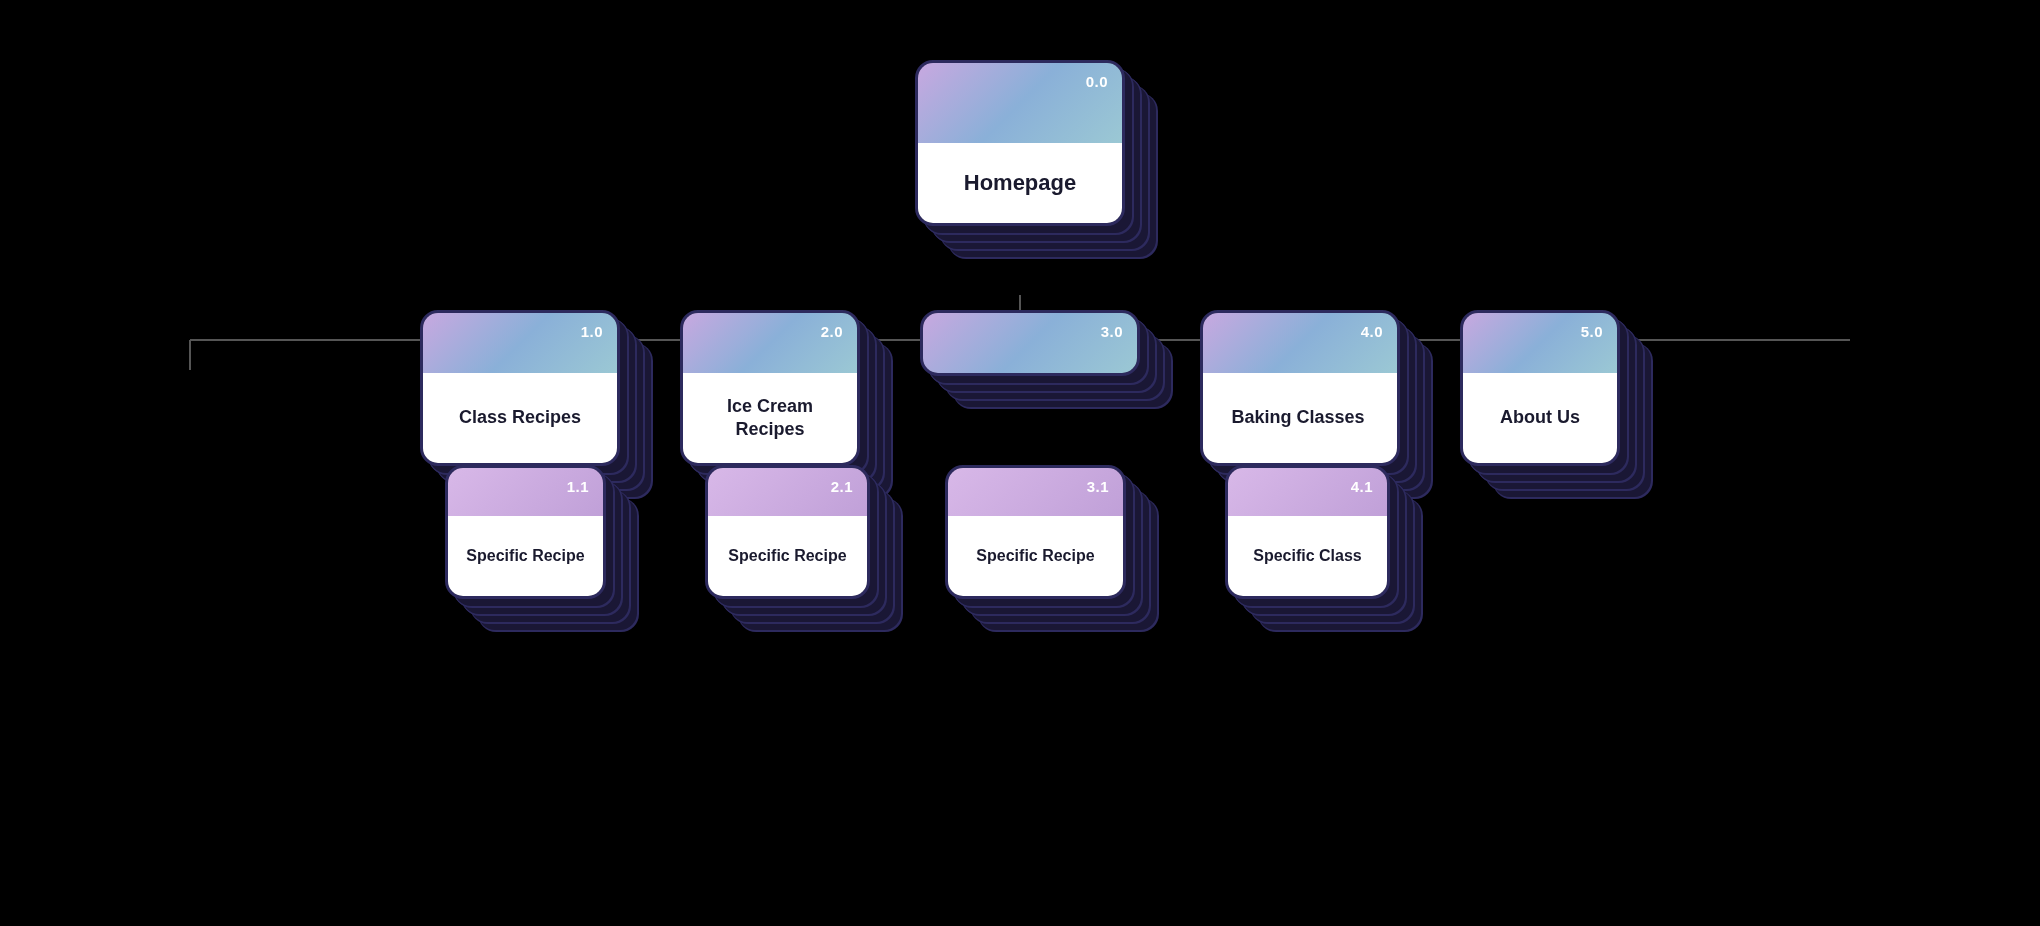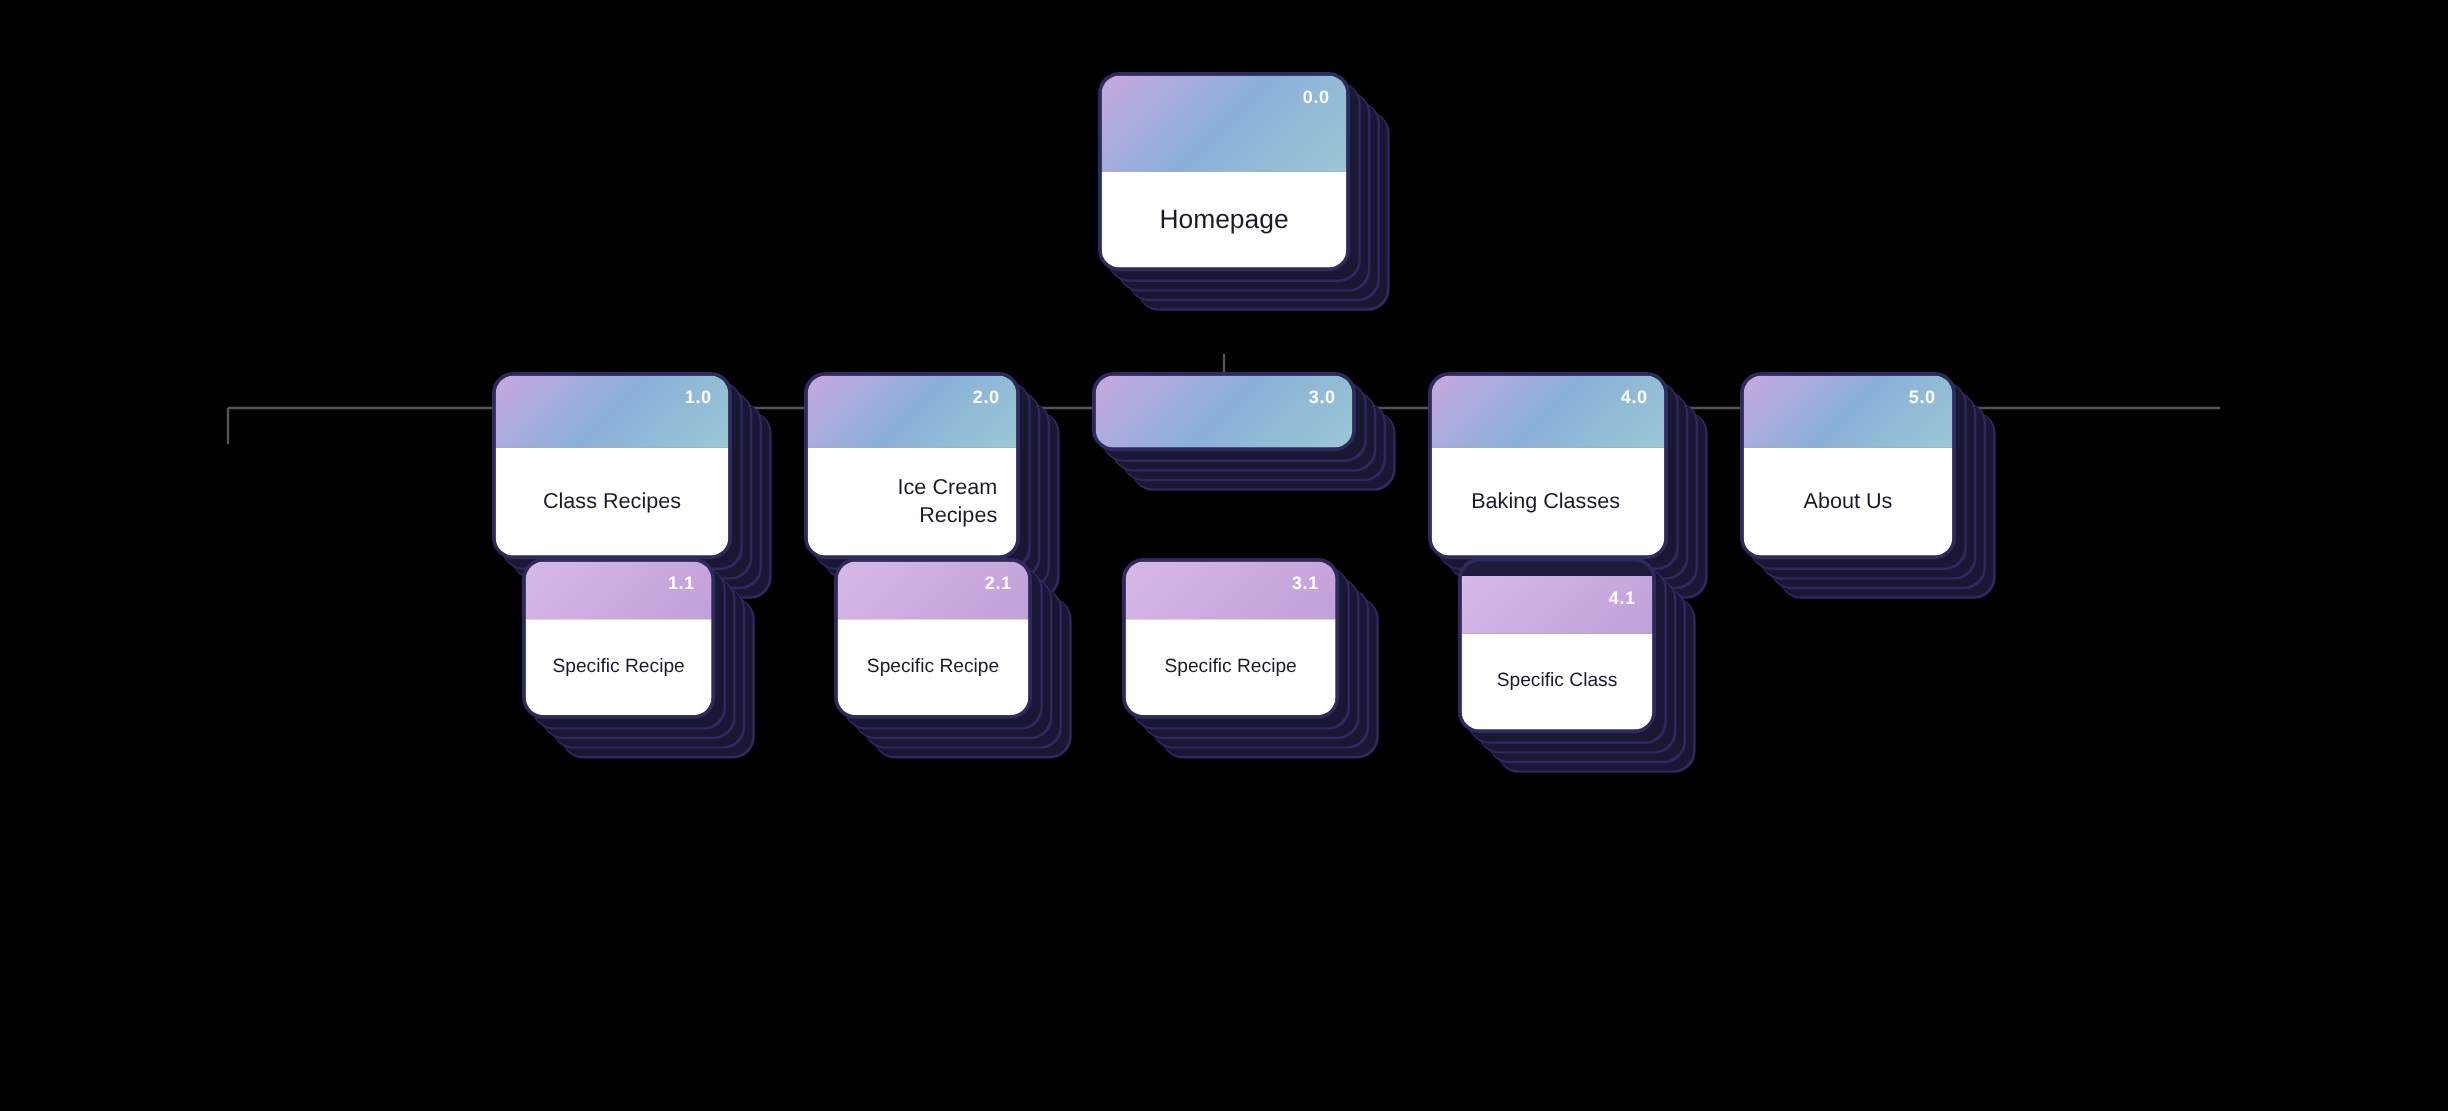--- a/index.html
+++ b/index.html
@@ -103,23 +103,23 @@
       background: white;
       padding: 14px 16px;
       min-height: 70px;
       display: flex;
       align-items: center;
       justify-content: center;
     }
 
     .card-body-text {
       font-size: 18px;
-      font-weight: 400;
+      font-weight: 700;
       color: #1a1a2e;
-      text-align: right;
+      text-align: center;
       line-height: 1.3;
     }
 
     
     .node-homepage {
       position: absolute;
       top: 60px;
       left: 50%;
       transform: translateX(-50%);
     }
@@ -260,34 +260,34 @@
           </div>
           <div class="card-body" style="min-height:90px;padding-left:12px;">
             <span class="card-body-text">Baking Classes</span>
           </div>
         </div>
       </div>
 
       <div style="position:absolute; top:155px; left:25px; z-index:10;">
         <div class="card-stack">
           <div class="card-inner" style="width:165px;">
-            <div class="card-header" style="min-height:48px; background:linear-gradient(135deg,#d8b8e8,#c0a0d8);margin-top:12px;">
+            <div class="card-header" style="min-height:48px; background:linear-gradient(135deg,#d8b8e8,#c0a0d8);">
               <span class="card-number">4.1</span>
             </div>
             <div class="card-body" style="min-height:80px;">
               <span class="card-body-text" style="font-size:16px;">Specific Class</span>
             </div>
           </div>
         </div>
       </div>
     </div>
 
     <div style="position:relative; margin:0 30px;">
       <div class="card-stack">
-        <div class="card-inner" style="width:180px;">
+        <div class="card-inner" style="width:160px;">
           <div class="card-header">
             <span class="card-number">5.0</span>
           </div>
           <div class="card-body" style="min-height:90px;">
             <span class="card-body-text">About Us</span>
           </div>
         </div>
       </div>
     </div>
 

